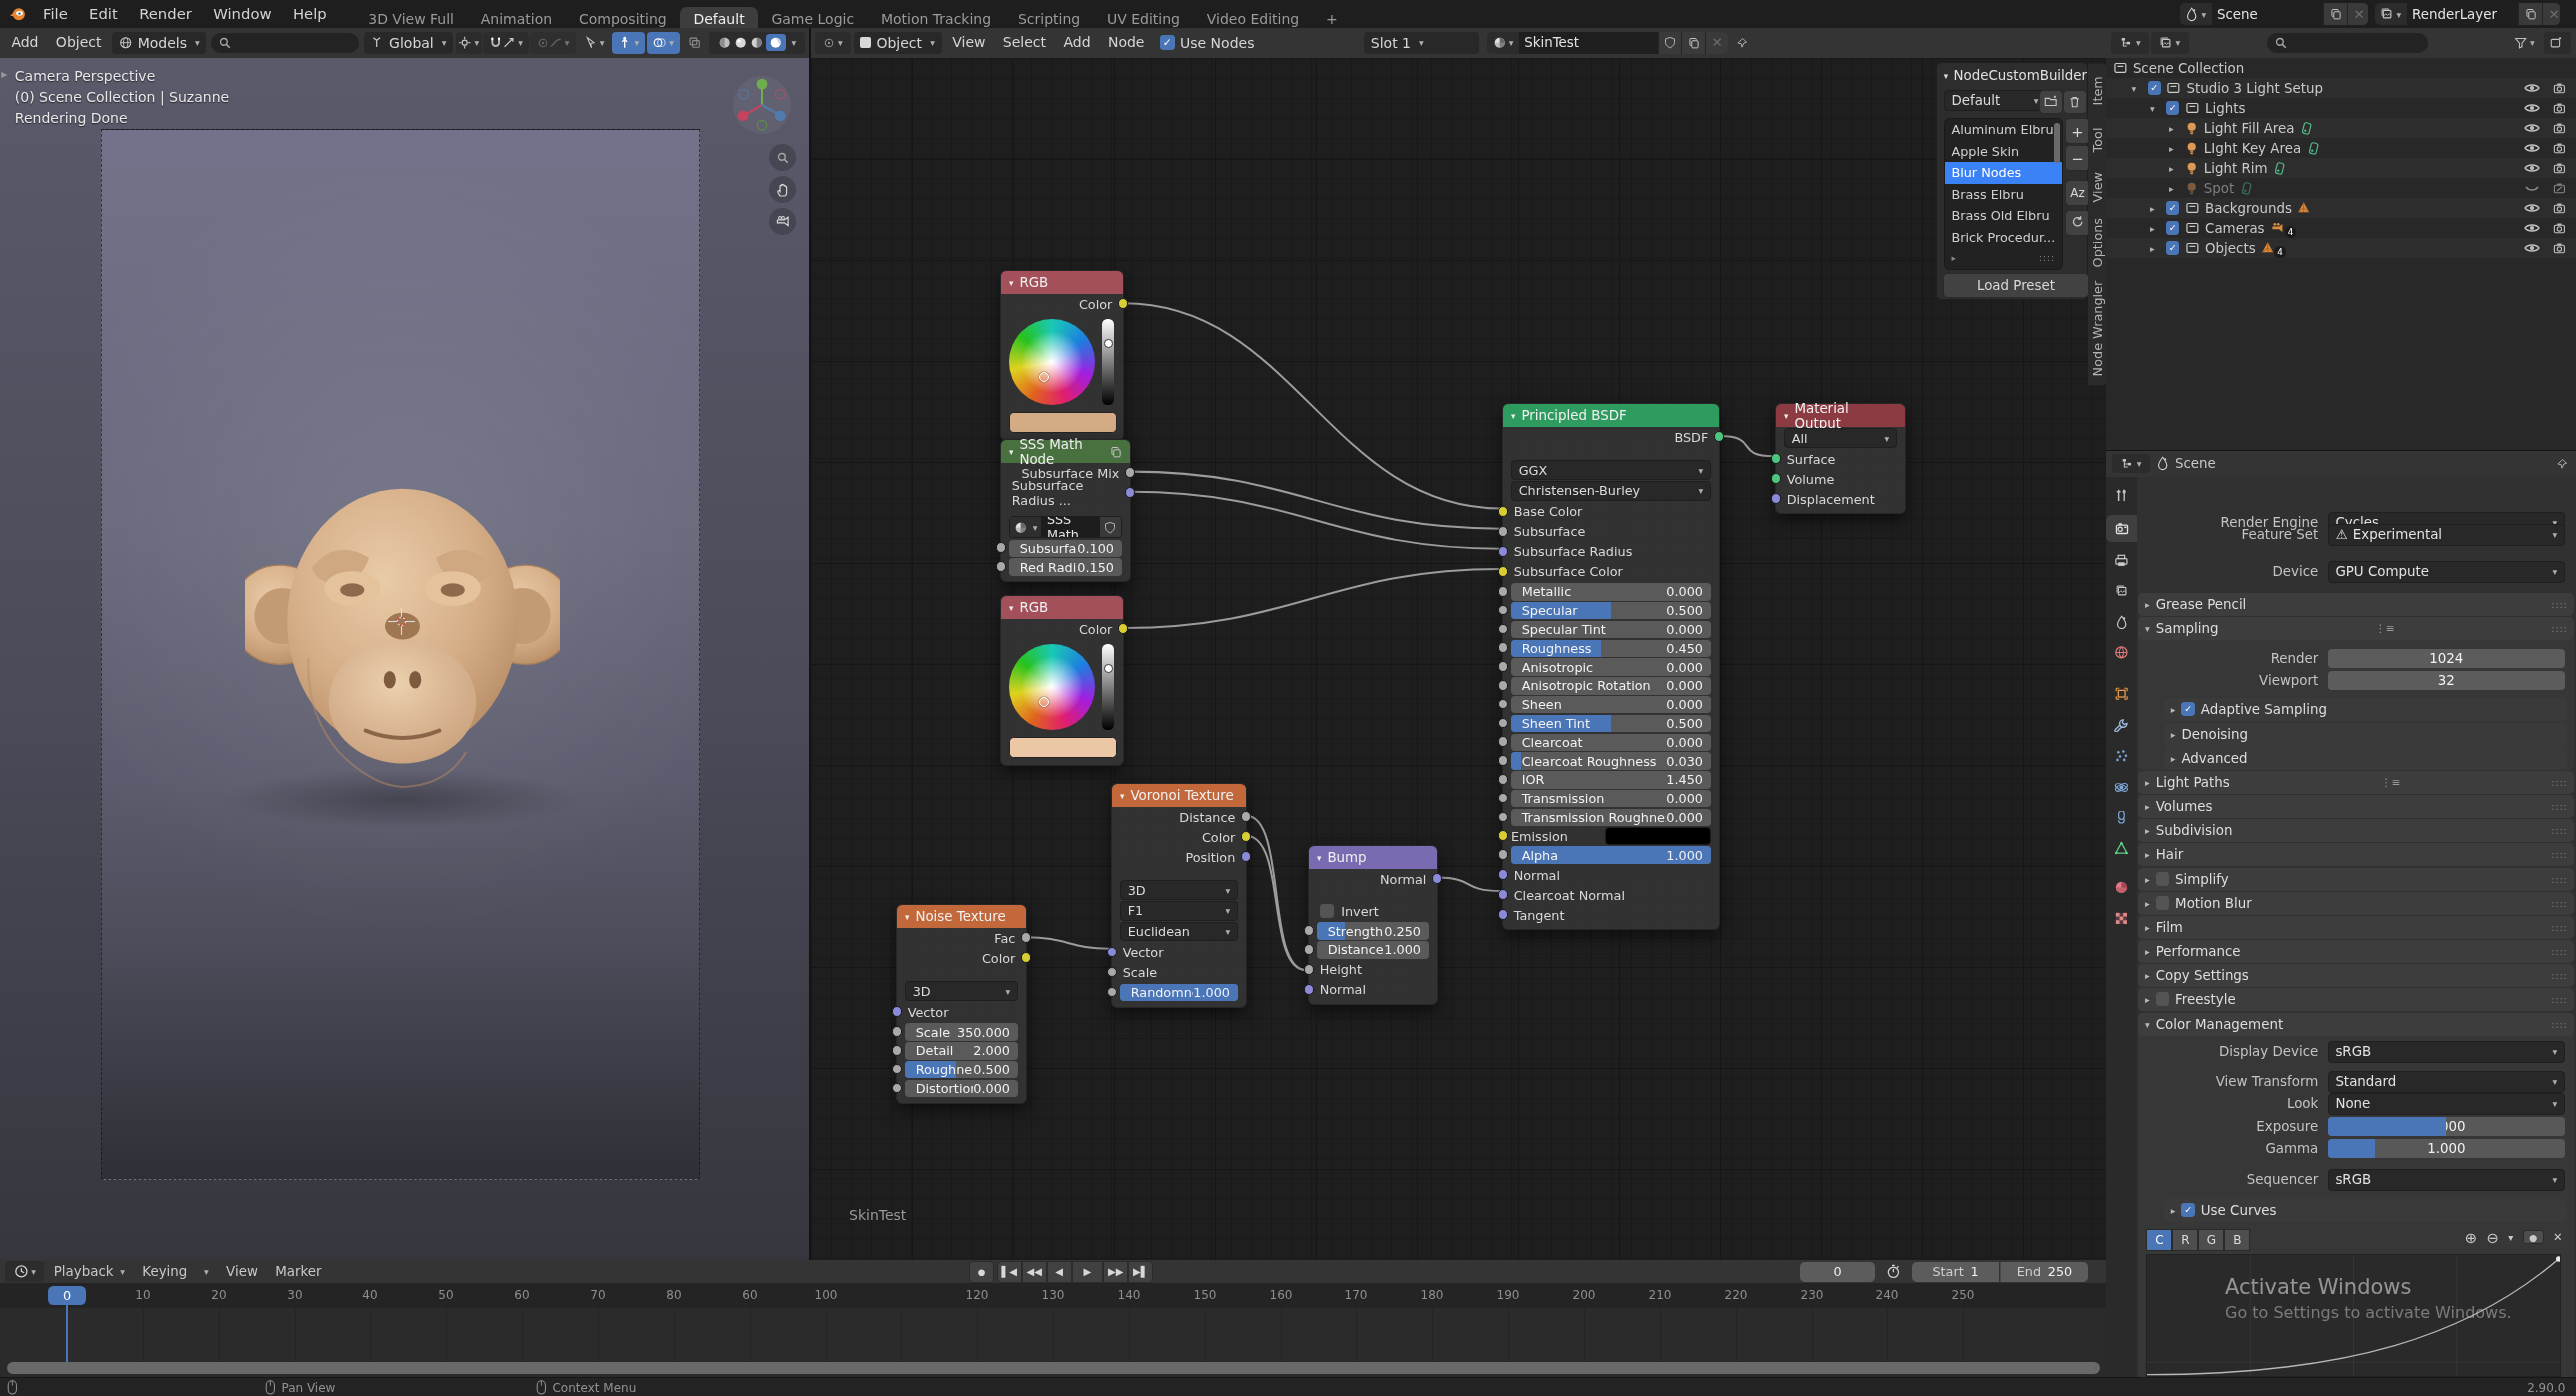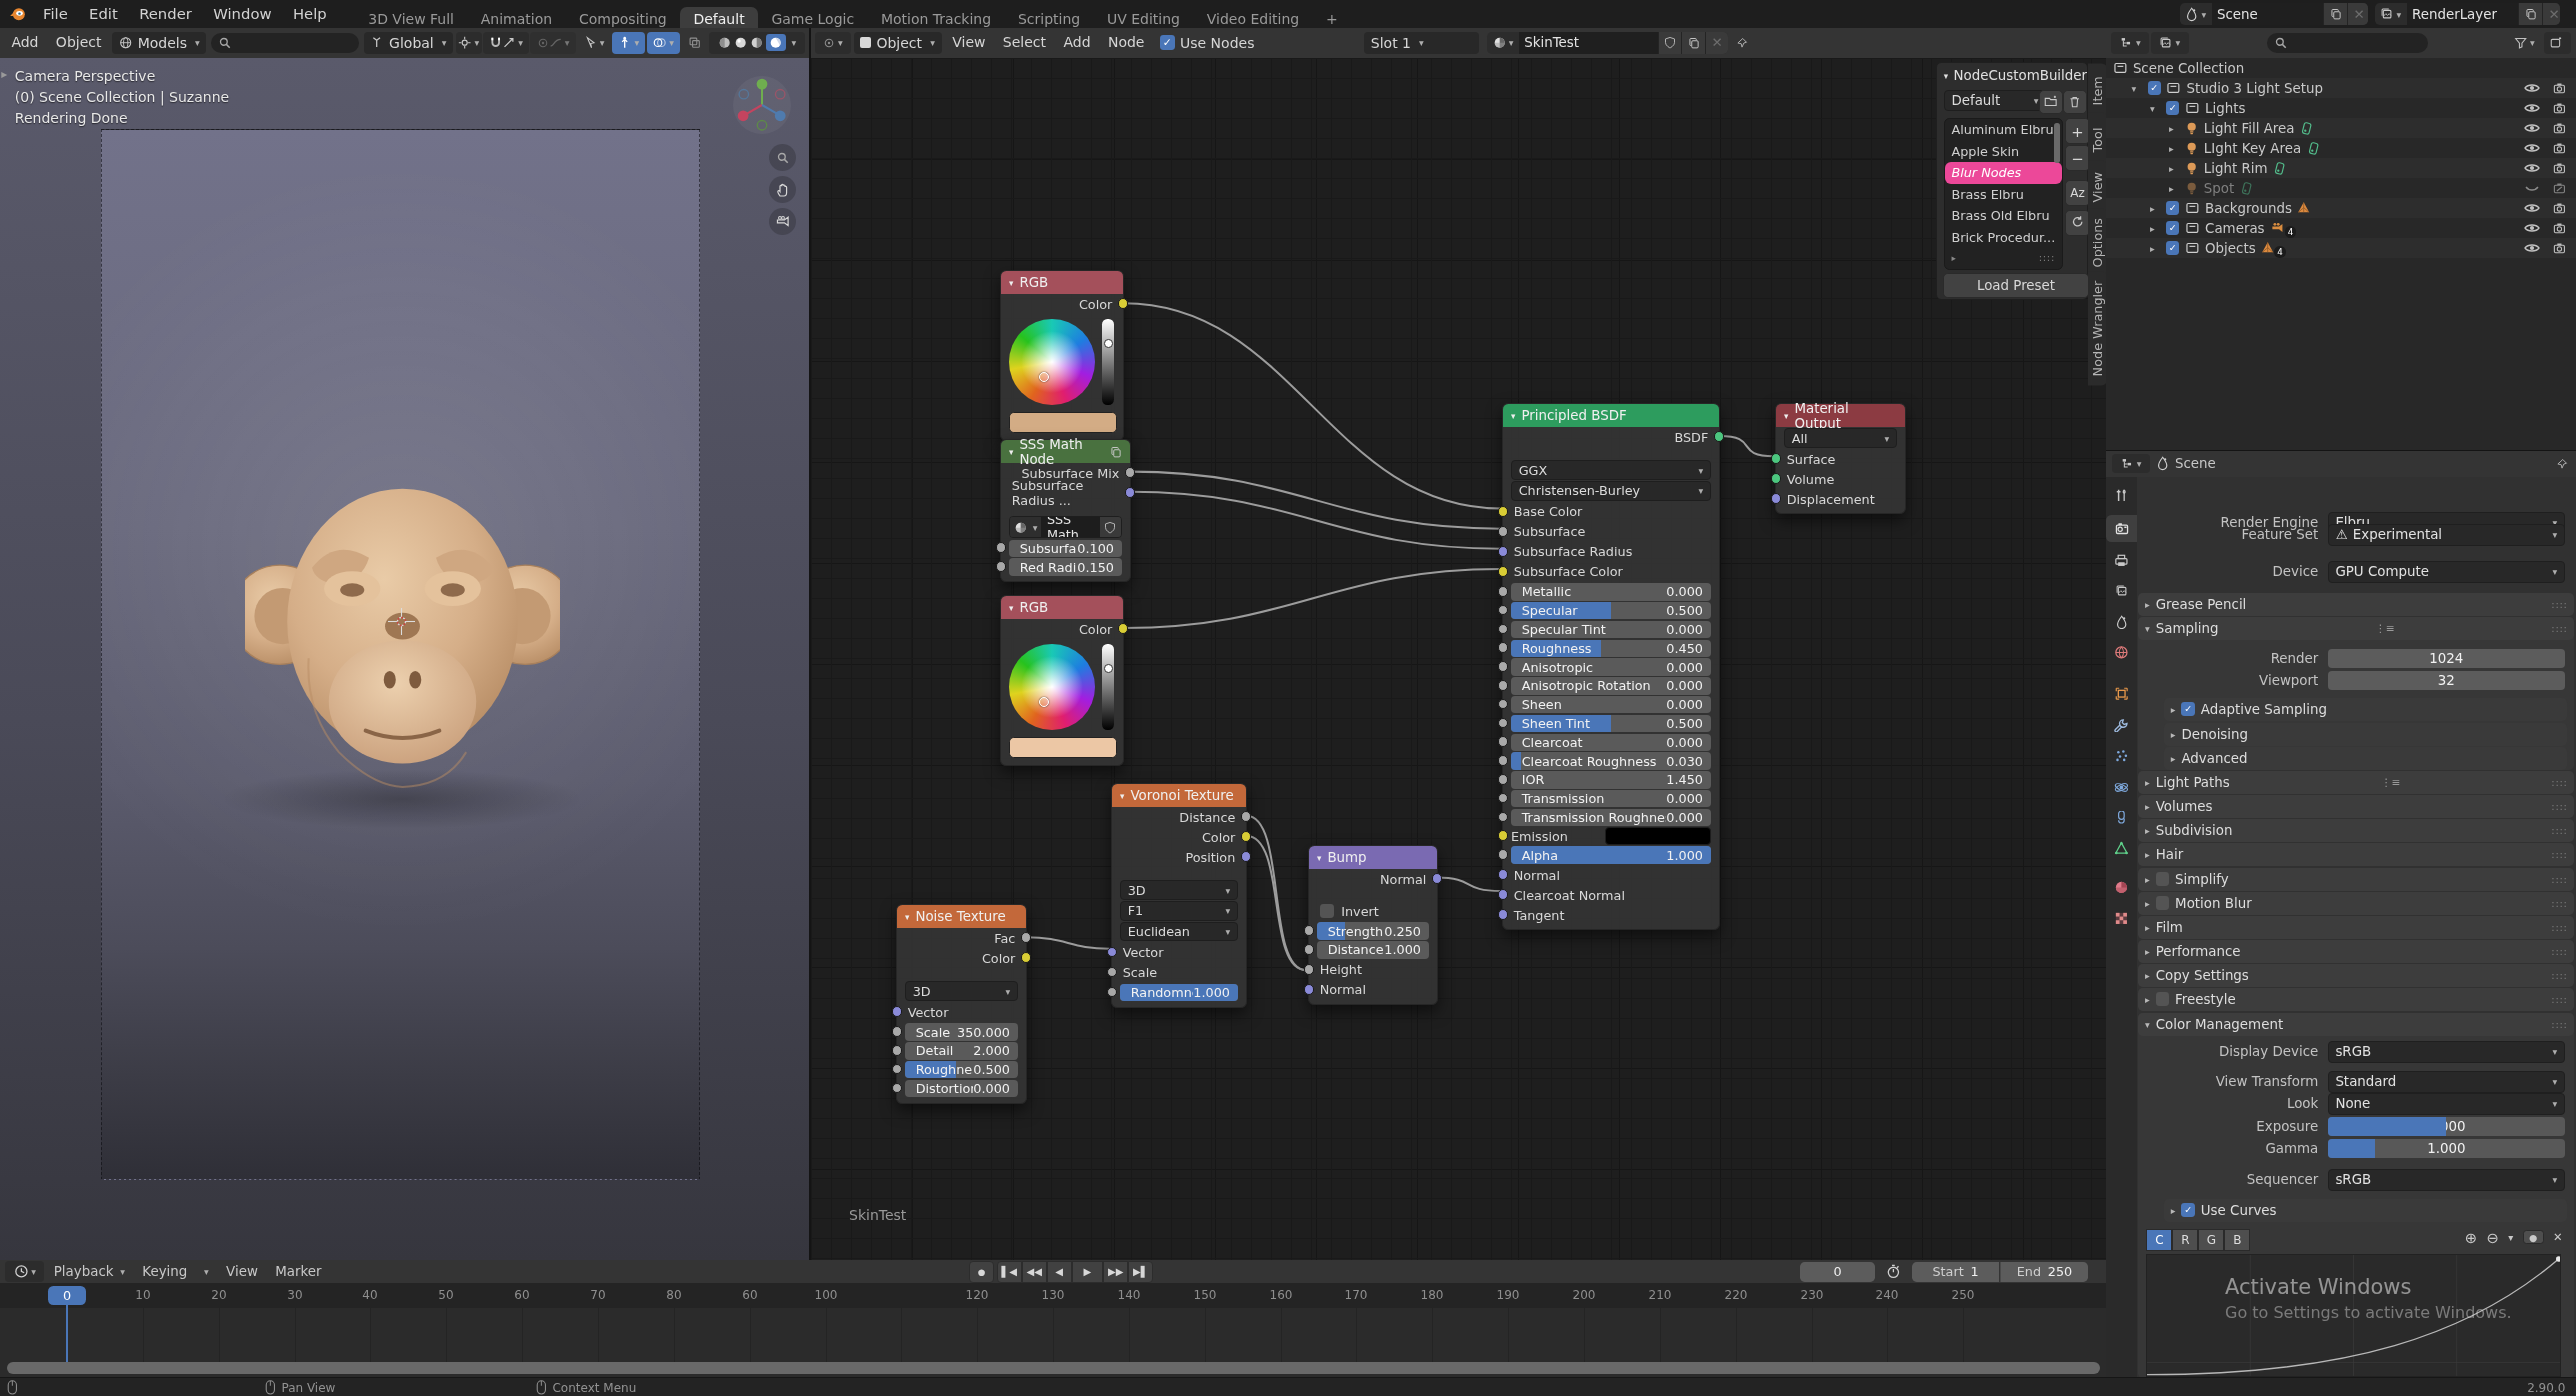--- a/index.html
+++ b/index.html
@@ -72,21 +72,21 @@
   .wcur{position:absolute;width:8px;height:8px;border-radius:50%;border:1.3px solid #fff;box-shadow:0 0 1.3px #000;}
   .vbar{position:absolute;width:12px;border-radius:5.4px;background:linear-gradient(#ffffff,#000000);}
   .vknob{position:absolute;left:2px;width:6.7px;height:6.7px;border-radius:50%;border:1.3px solid #333;background:#fff;}
   .swatch{position:absolute;height:19px;border-radius:4.7px;border:0.7px solid #222;}
   .sidepanel{position:absolute;background:#2d2d2d;border:0.7px solid #1f1f1f;border-radius:5.4px;font-size:13.4px;}
   .vtab{position:absolute;writing-mode:vertical-rl;transform:rotate(180deg);background:#2b2b2b;color:#b5b5b5;
         font-size:12.8px;padding:6.7px 2px;border-radius:5.4px 0 0 5.4px;text-align:center;}
   .ne-label{position:absolute;color:#9a9a9a;font-size:14px;}
   .listbox{position:absolute;background:#222;border:0.7px solid #1a1a1a;border-radius:5.4px;overflow:hidden;}
   .listrow{height:21.5px;display:flex;align-items:center;padding:0 6.7px;color:#cfcfcf;font-size:12.8px;white-space:nowrap;}
-  .listrow.sel{background:#ec4899;color:#fff;border-radius:6px;font-style:italic;}
+  .listrow.sel{background:#3b82f6;color:#fff;border-radius:0;}
   .sqbtn{position:absolute;background:#424242;border:0.7px solid #2a2a2a;border-radius:4.7px;color:#d8d8d8;
          display:flex;align-items:center;justify-content:center;font-size:14.8px;}
   
   .outliner{left:2106px;top:58px;width:470px;height:392px;background:#282828;overflow:hidden;}
   .orow{position:relative;height:20px;display:flex;align-items:center;gap:5.4px;font-size:13.4px;color:#c9c9c9;}
   .orow:nth-child(even){background:rgba(255,255,255,0.025);}
   .orow .rt{position:absolute;display:flex;gap:12px;right:9.4px;}
   .badge{position:relative;margin-left:-5.4px;top:4px;background:#1b1b1b;color:#fff;font-size:8.7px;border-radius:50%;width:11.4px;height:11.4px;display:inline-flex;align-items:center;justify-content:center;}
   .dim{color:#7f7f7f;}
   
@@ -1492,21 +1492,21 @@
             </svg>
           </span>
         </div>
       </div>
       <div class="pcontent">
         <div class="pblock" style="top: 140px; height: 153px;"></div>
         <div class="pblock" style="top: 536px; height: 365px;"></div>
         <div class="prow" style="top: 36px;">
           <div class="plab">Render Engine</div>
           <div class="pfield">
-            <div>Elbru</div>
+            <div>Cycles</div>
             <span class="chev">▾</span>
           </div>
         </div>
         <div class="prow" style="top: 48px;">
           <div class="plab">Feature Set</div>
           <div class="pfield">
             <span style="margin-right: 5.4px; color: rgb(232, 232, 232);">⚠</span>
             <div>Experimental</div>
             <span class="chev">▾</span>
           </div>

